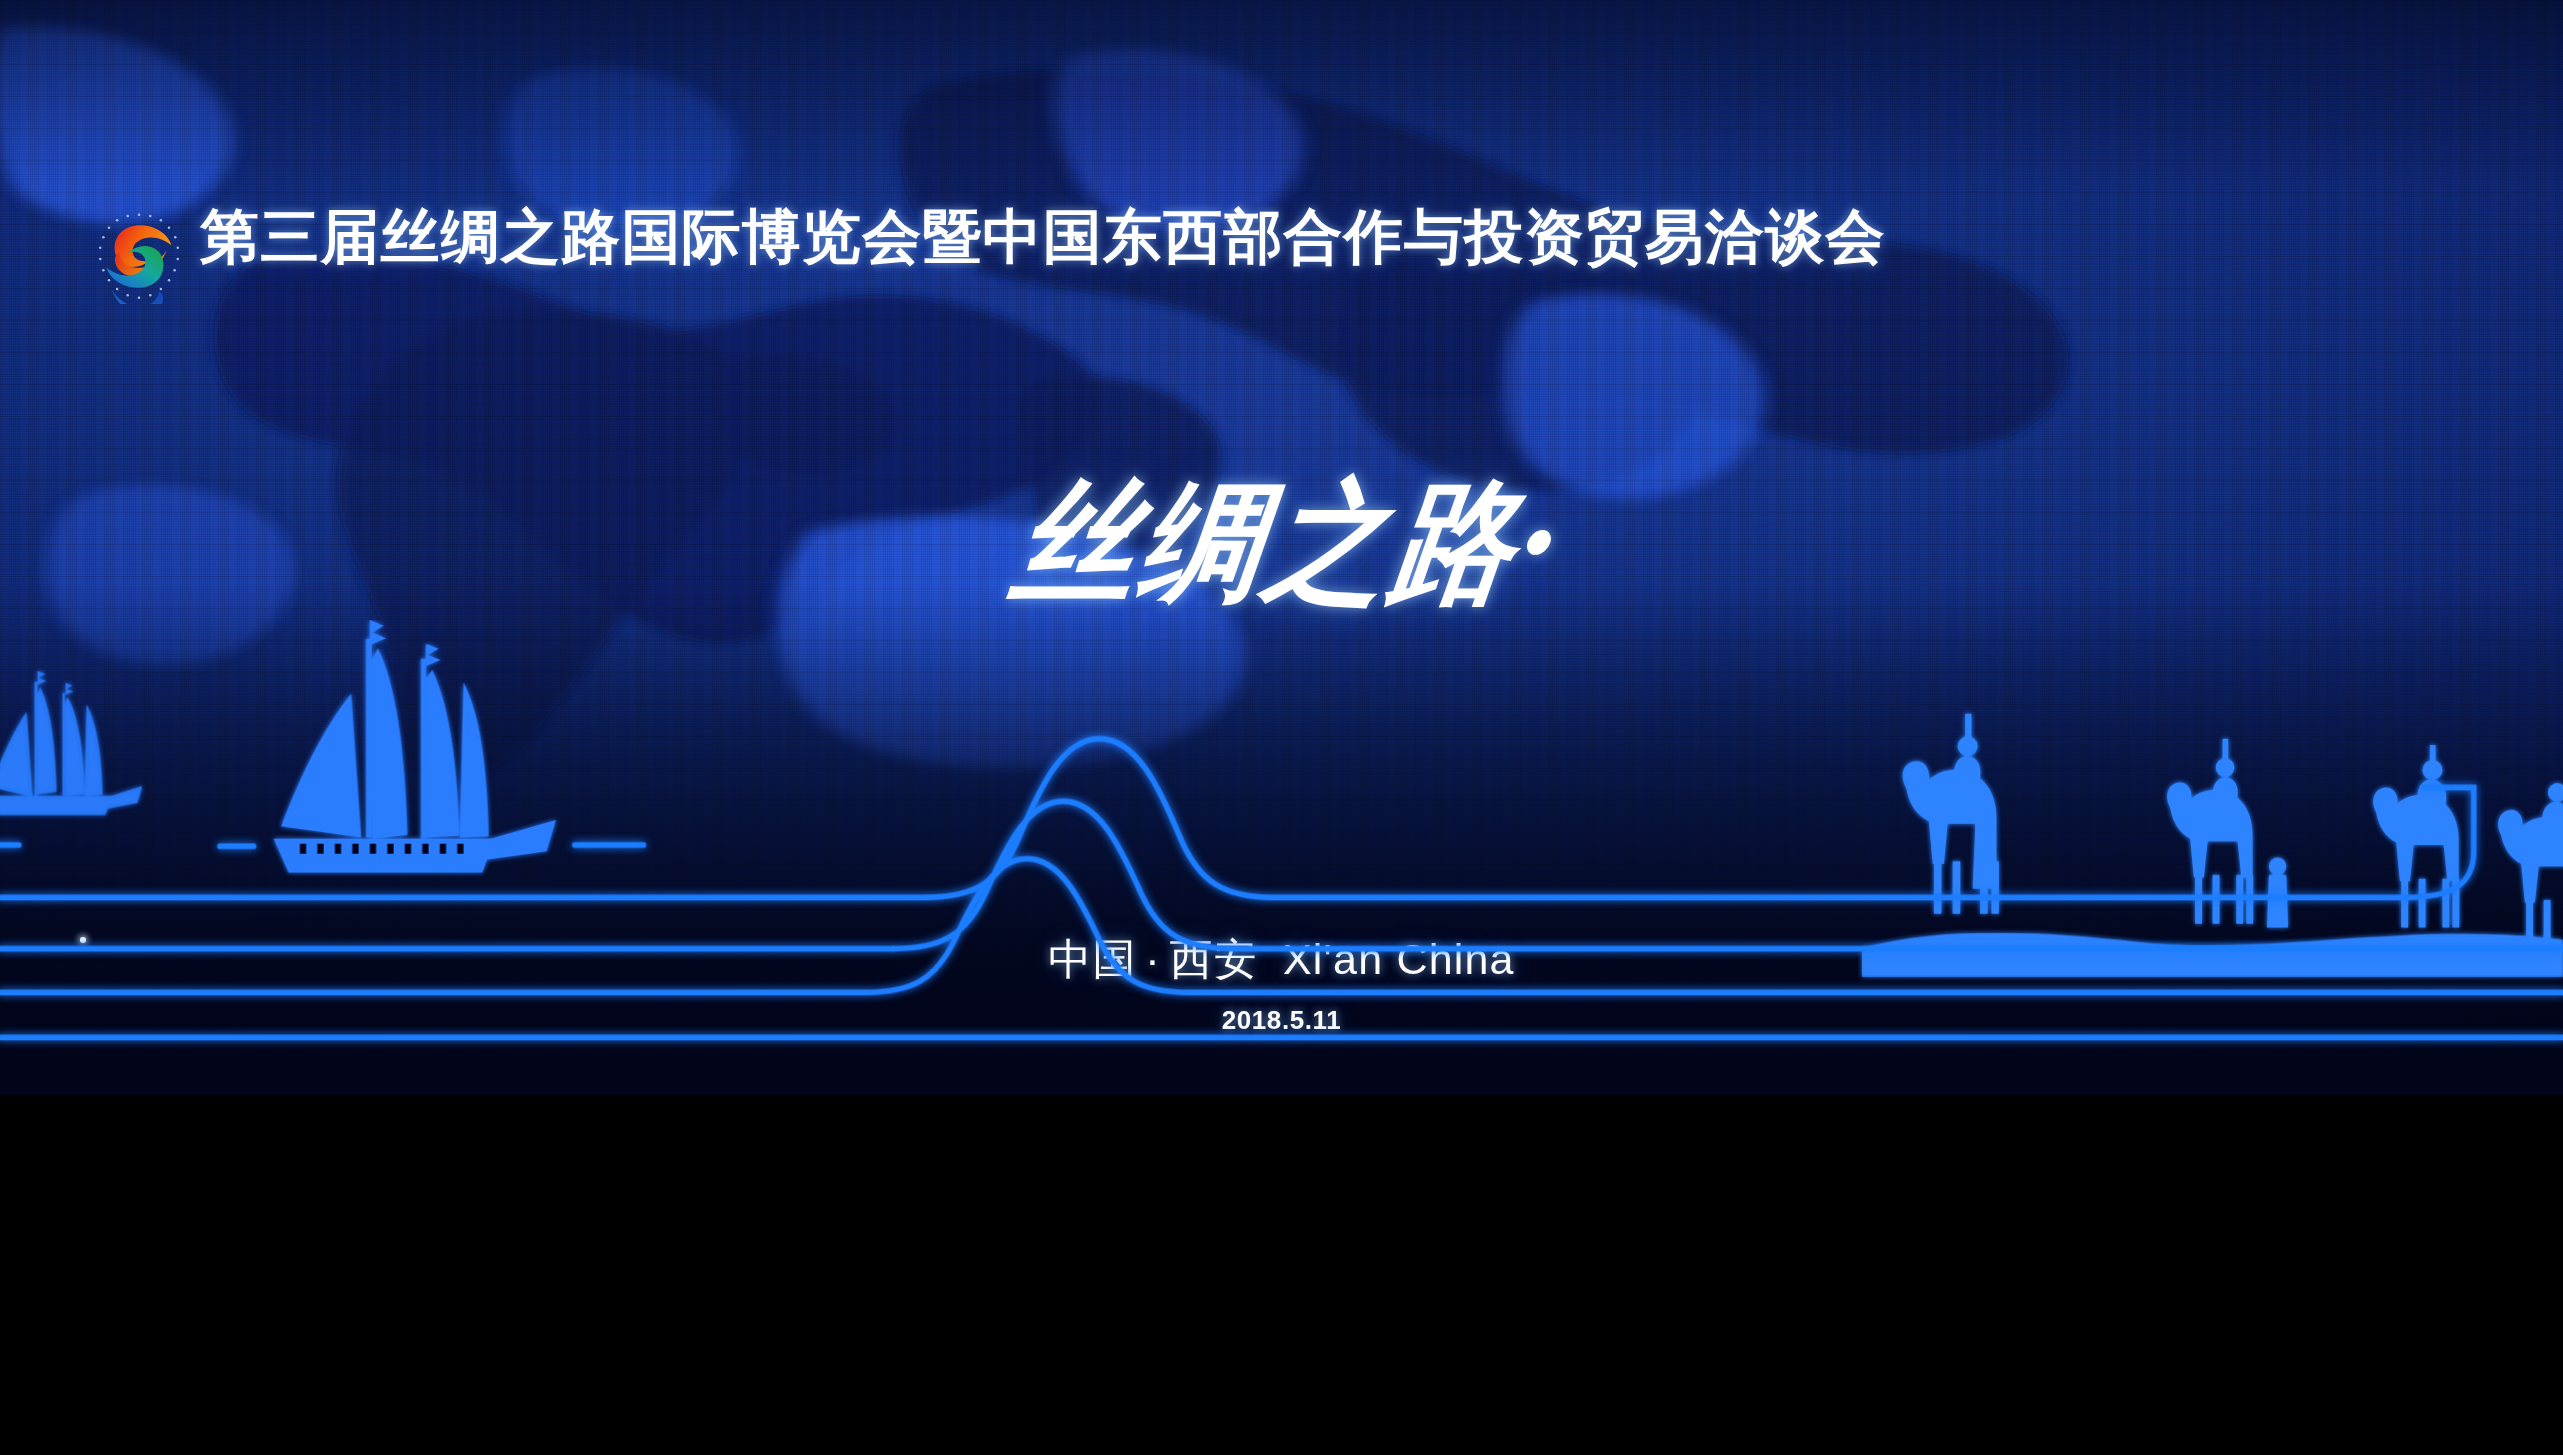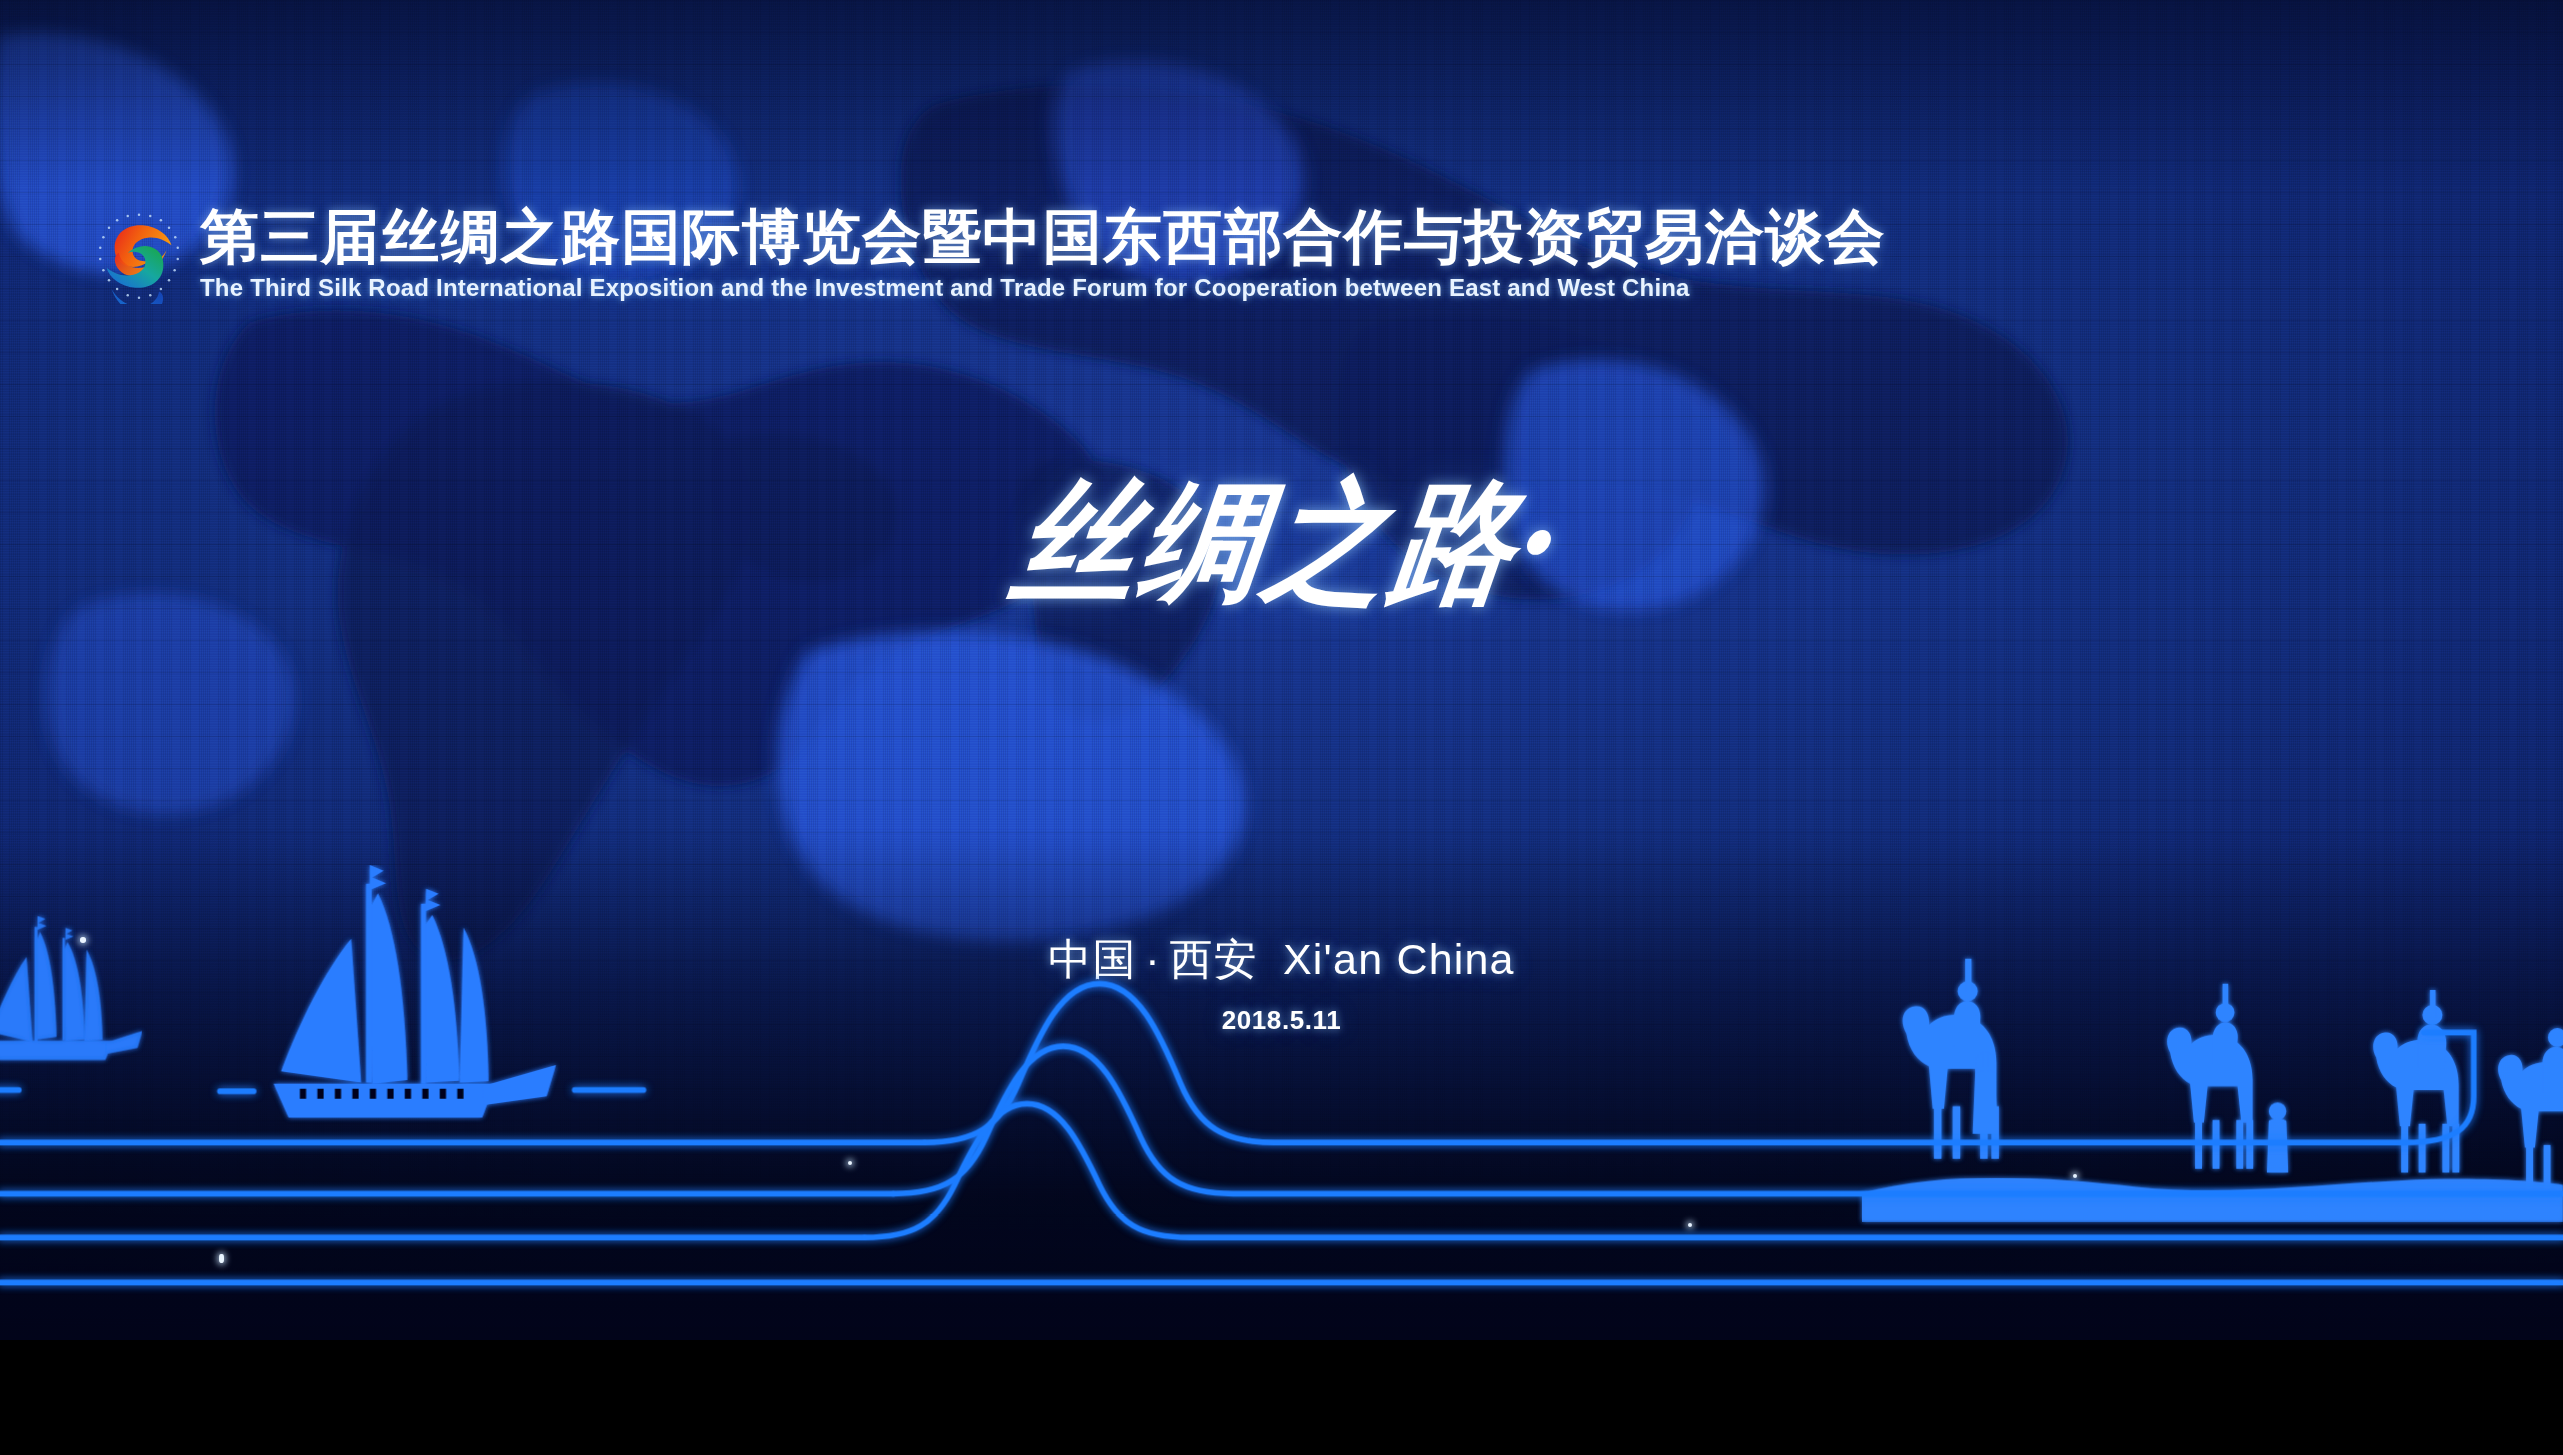--- a/index.html
+++ b/index.html
@@ -1,21 +1,21 @@
 <!DOCTYPE html>
 <html style="font-size:10px"><head>
 <meta charset="utf-8">
 <style>
   * { margin:0; padding:0; box-sizing:border-box; }
   html,body { background:#000; }
   body { font-family:"Liberation Sans", sans-serif; }
 
   .stage {
     position:relative;
-    width:2563px; height:1340px;
+    width:2563px; height:1095px;
     overflow:hidden;
     background:#ef4444;
   }
 
   
   .bg-base {
     position:absolute; inset:0;
     background:
       radial-gradient(ellipse 120% 90% at 46% 38%, #1b3a9a 0%, #143084 28%, #0f2570 55%, #0a1a56 78%, #061038 100%);
   }
@@ -286,21 +286,20 @@
 
         <path fill="url(#gcool)" d="M111,90 C111,114 90,128 66,126 C42,124 25,110 20,94 C30,102 44,108 58,106
              C74,104 84,94 82,82 C80,70 66,66 54,70 C68,58 86,56 98,64 C108,70 111,80 111,90 Z"></path>
         <path fill="url(#gcool2)" opacity=".9" d="M104,82 C102,66 86,56 68,58 C50,60 36,72 28,86 C34,68 48,52 68,46
              C88,40 106,50 110,66 C112,74 109,80 104,82 Z" transform="translate(0,44) scale(1,-1) translate(0,-170)"></path>
       </svg>
     </div>
 
     <div class="header-text">
       <div class="header-cn">第三届丝绸之路国际博览会暨中国东西部合作与投资贸易洽谈会</div>
-      <div class="header-en">The Third Silk Road International Exposition and the Investment and Trade Forum for Cooperation between East and West China</div>
     </div>
   </div>
 
   <div class="title-block">
     <div class="title-row">
       <span class="t-calli">丝绸之路·</span>
     </div>
   </div>
 
   <div class="venue-block">

